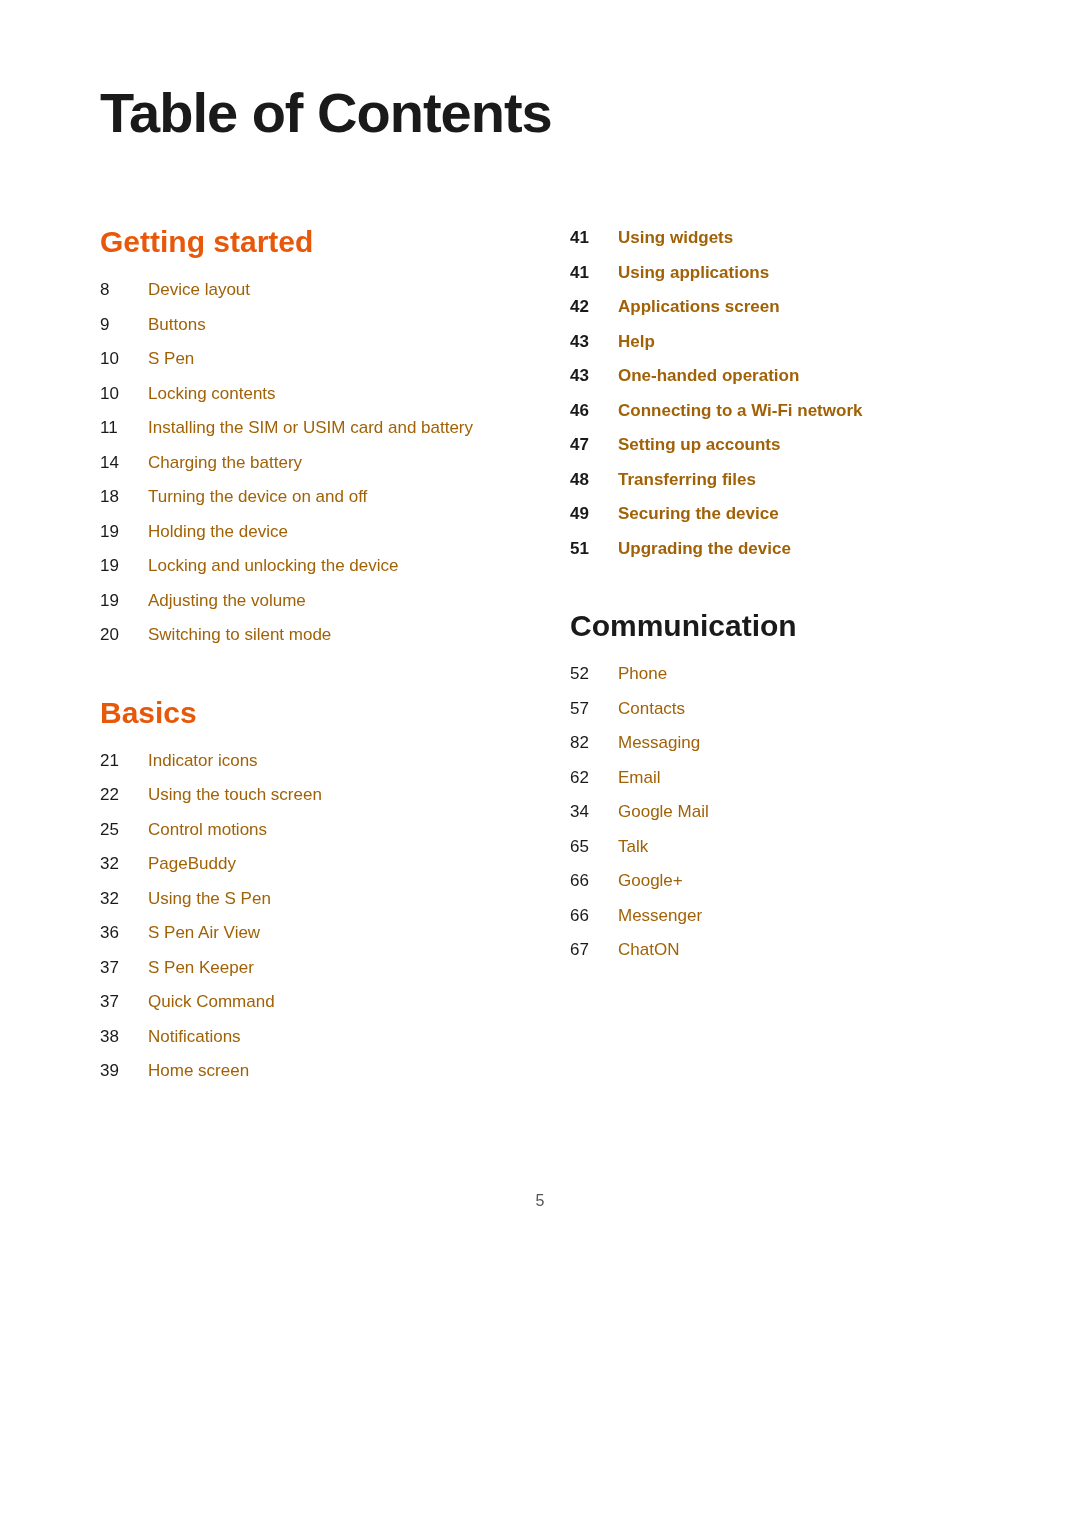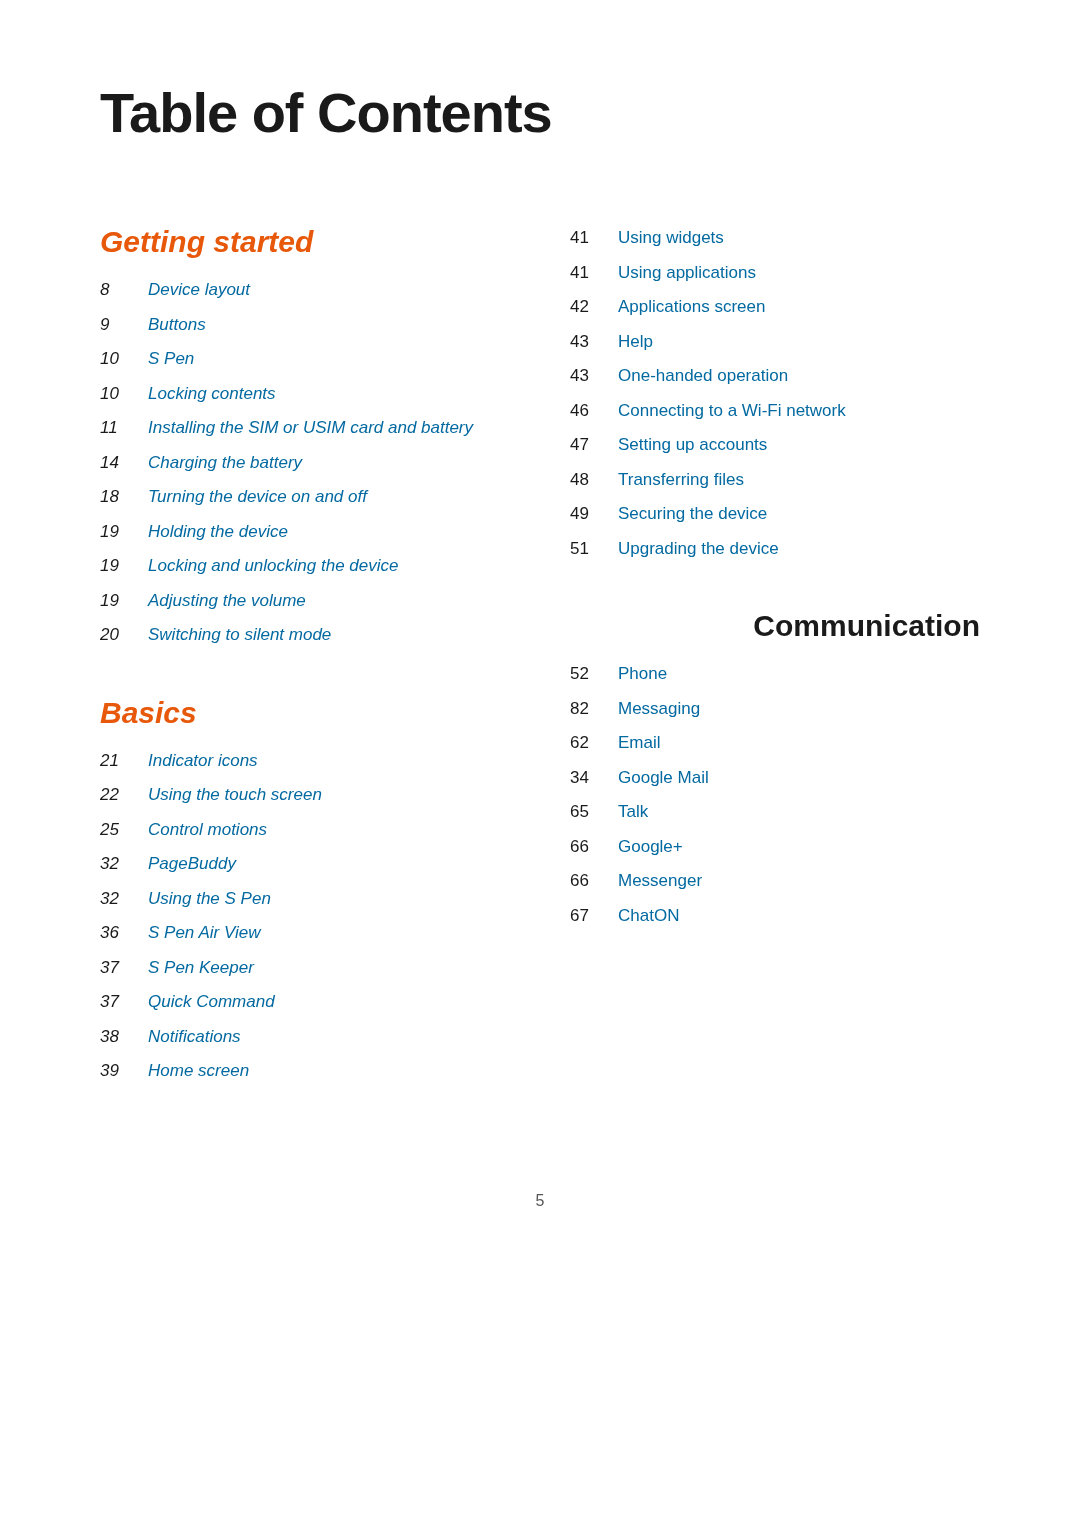--- a/index.html
+++ b/index.html
@@ -25,42 +25,40 @@
       letter-spacing: -1px;
     }
 
     .two-column {
       display: flex;
       gap: 60px;
     }
 
     .column-left {
       flex: 1;
-      font-style: italic;
     }
 
     .column-right {
       flex: 1;
     }
 
     .section-heading {
       font-size: 30px;
       font-weight: 700;
       color: #e8580a;
       margin-bottom: 18px;
       margin-top: 0;
     }
 
     .section-heading-black {
       font-size: 30px;
       font-weight: 700;
       color: #1a1a1a;
       margin-bottom: 18px;
       margin-top: 0;
-      text-align: right;
     }
 
     .toc-list {
       list-style: none;
       margin-bottom: 48px;
     }
 
     .toc-item {
       display: flex;
       align-items: flex-start;
@@ -70,21 +68,21 @@
     }
 
     .toc-num {
       min-width: 48px;
       color: #1a1a1a;
       font-size: 17px;
       flex-shrink: 0;
     }
 
     .toc-text {
-      color: #0369a1;
+      color: #a16207;
       font-size: 17px;
       text-align: right;
     }
 
     .page-footer {
       text-align: center;
       margin-top: 60px;
       font-size: 16px;
       color: #555;
     }
@@ -195,21 +193,21 @@
           <span class="toc-num">39</span>
           <span class="toc-text">Home screen</span>
         </li>
       </ul>
     </div>
   </div>
 
   <div class="column-right">
 
     <div class="section-block">
-      <ul class="toc-list" style="margin-top: 0; padding-top: 0;">
+      <ul class="toc-list" style="margin-top: 0; padding-top: 0; font-weight: bold;">
         <li class="toc-item">
           <span class="toc-num">41</span>
           <span class="toc-text">Using widgets</span>
         </li>
         <li class="toc-item">
           <span class="toc-num">41</span>
           <span class="toc-text">Using applications</span>
         </li>
         <li class="toc-item">
           <span class="toc-num">42</span>
@@ -247,20 +245,24 @@
     </div>
 
     <div class="section-block" style="margin-top: 30px;">
       <h2 class="section-heading-black">Communication</h2>
       <ul class="toc-list">
         <li class="toc-item">
           <span class="toc-num">52</span>
           <span class="toc-text">Phone</span>
         </li>
         <li class="toc-item">
+          <span class="toc-num">57</span>
+          <span class="toc-text">Contacts</span>
+        </li>
+        <li class="toc-item">
           <span class="toc-num">82</span>
           <span class="toc-text">Messaging</span>
         </li>
         <li class="toc-item">
           <span class="toc-num">62</span>
           <span class="toc-text">Email</span>
         </li>
         <li class="toc-item">
           <span class="toc-num">34</span>
           <span class="toc-text">Google Mail</span>

